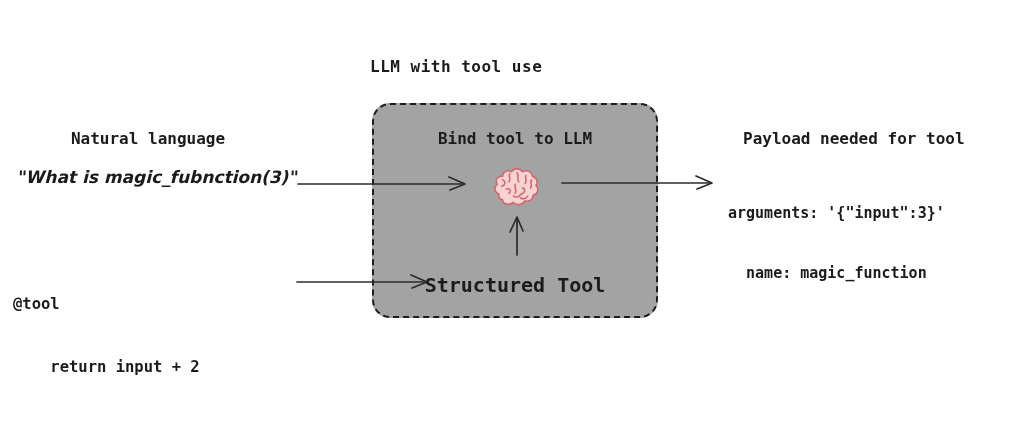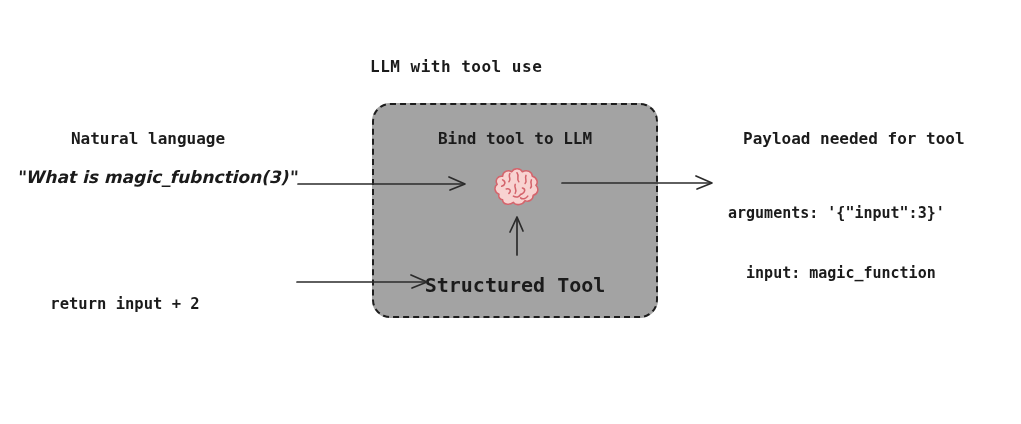--- a/index.html
+++ b/index.html
@@ -68,20 +68,21 @@
 </head>
 <body>
 
 <div class="canvas">
 
   <div class="title">LLM with tool use</div>
 
   <div class="left-heading">Natural language</div>
   <div class="quote">"What is magic_fubnction(3)"</div>
   <div class="code">
+    <div>@tool</div>
     <div>    return input + 2</div>
   </div>
 
   <div class="llm-box">
     <div class="box-heading">Bind tool to LLM</div>
     <div class="structured-tool">Structured Tool</div>
   </div>
 
   <svg class="brain" viewBox="0 0 60 48" xmlns="http://www.w3.org/2000/svg">
     <g fill="none" stroke="#d4646c" stroke-width="1.7" stroke-linecap="round" stroke-linejoin="round">
@@ -95,21 +96,21 @@
       <path d="M28 20 C26 24 31 26 28 30"></path>
       <path d="M36 24 C40 25 39 29 35 31"></path>
       <path d="M26 33 C29 35 33 34 34 31"></path>
       <path d="M42 33 C40 36 36 37 34 35"></path>
     </g>
   </svg>
 
   <div class="right-heading">Payload needed for tool</div>
   <div class="payload">
     <div>arguments: '{"input":3}'</div>
-    <div>  input: magic_function</div>
+    <div>  name: magic_function</div>
   </div>
 
   <svg class="arrows" viewBox="0 0 1021 424" xmlns="http://www.w3.org/2000/svg">
     <g fill="none" stroke="#2b2b2b" stroke-width="1.7" stroke-linecap="round" stroke-linejoin="round">
       <g>
         <path d="M298 184 L463 184"></path>
         <polyline points="449 177, 465 184, 450 190"></polyline>
       </g>
       <g>
         <path d="M562 183 L710 183"></path>

